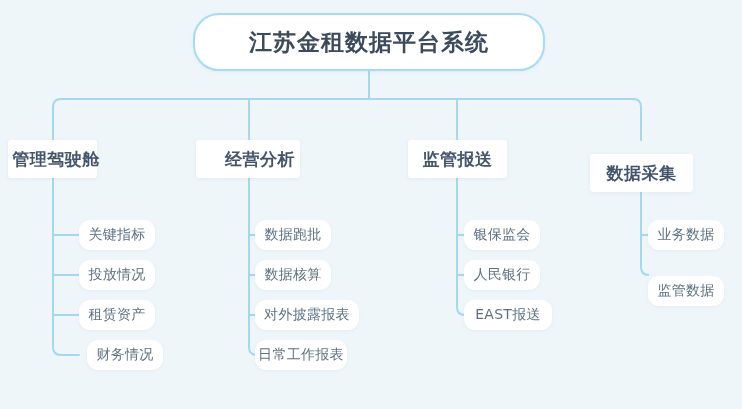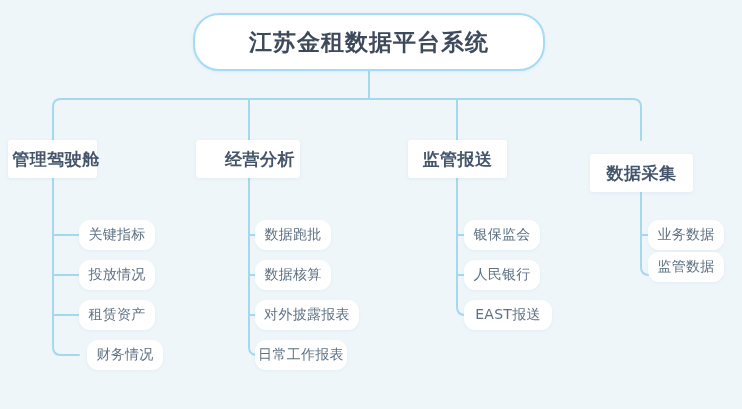--- a/index.html
+++ b/index.html
@@ -129,16 +129,16 @@
     </div>
     <div class="node leaf" style="left: 464px; top: 300px; width: 88px; height: 30px;">
       <span>EAST报送</span>
     </div>
     <div class="node branch" style="left: 590px; top: 154px; width: 103px; height: 38px;">
       <span>数据采集</span>
     </div>
     <div class="node leaf" style="left: 648px; top: 220px; width: 76px; height: 30px;">
       <span>业务数据</span>
     </div>
-    <div class="node leaf" style="left: 648px; top: 252px; width: 76px; height: 30px;">
+    <div class="node leaf" style="left: 648px; top: 276px; width: 76px; height: 30px;">
       <span>监管数据</span>
     </div>
   </div>
 
 </body></html>

